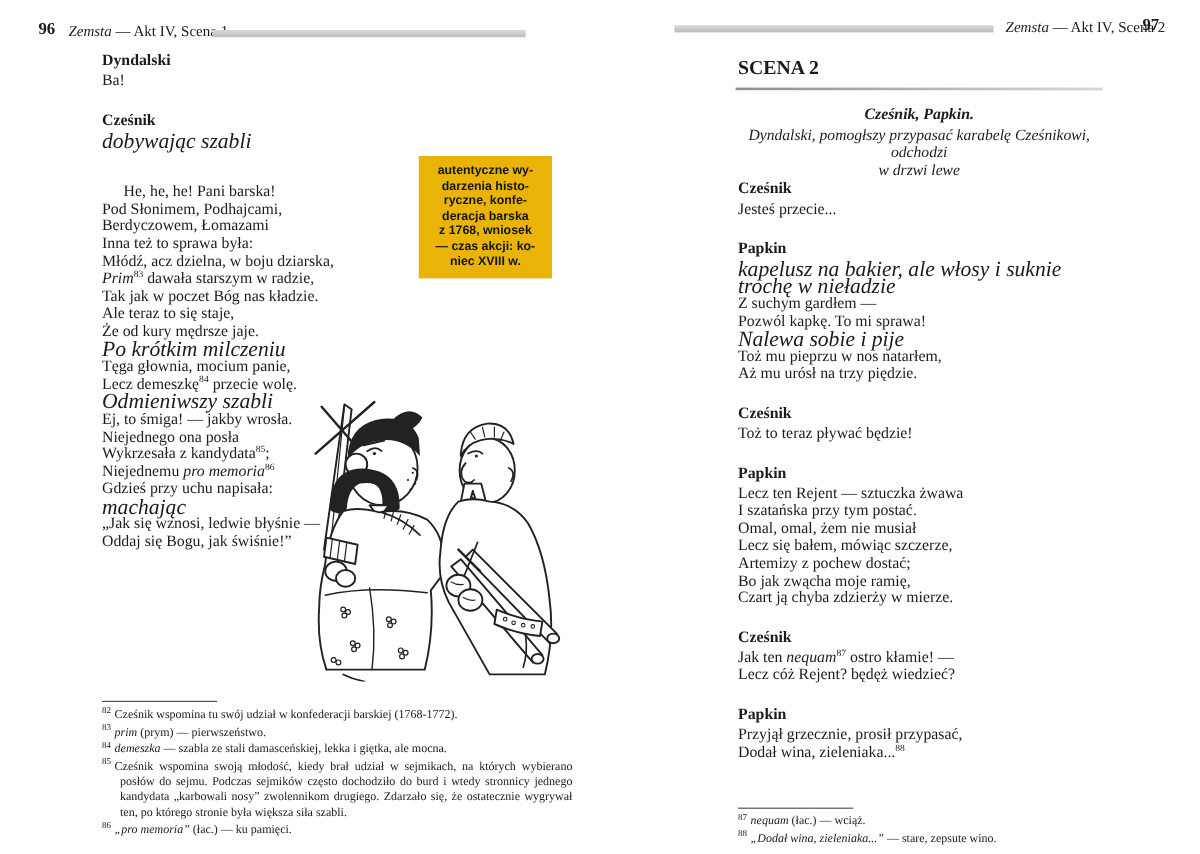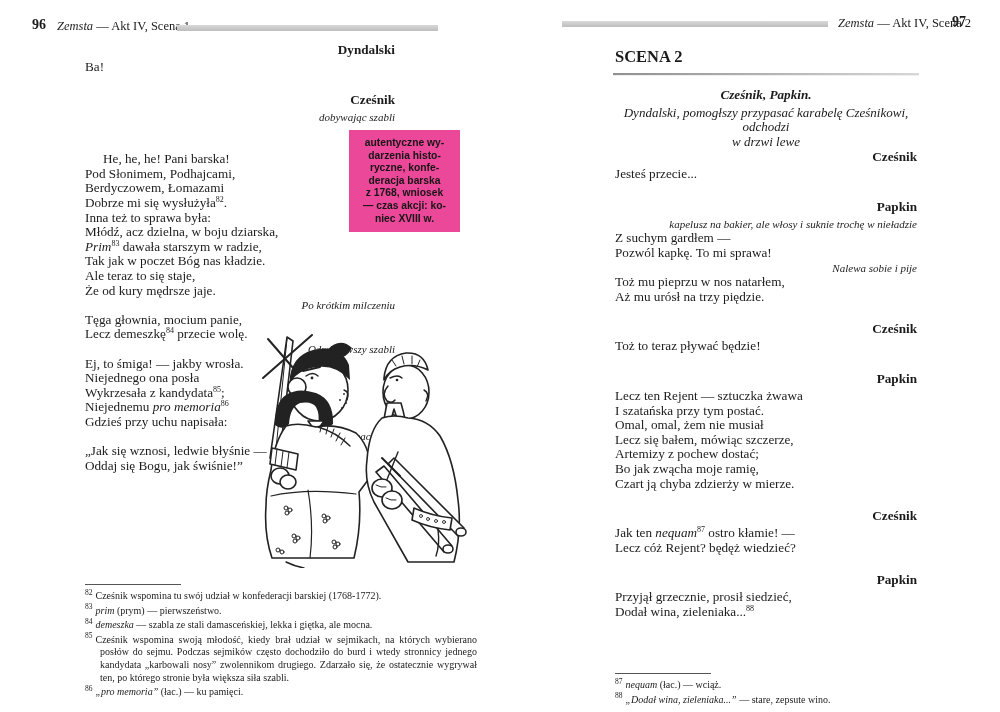--- a/index.html
+++ b/index.html
@@ -21,38 +21,38 @@
   #left-page .runhead{left:57px;top:19px;}
   #left-page .headbar{left:177px;top:25px;width:261px;}
   #right-page .headbar{left:62px;top:21px;width:266px;}
   #right-page .runhead{left:338px;top:16px;text-align:right;}
   #right-page .pagenum{left:452px;top:14px;}
 
   
   .content{position:absolute;}
   #left-page .content{left:85px;top:42px;width:310px;}
   #right-page .content{left:115px;top:46px;width:302px;}
-  .b-name{text-align:right;font-weight:bold;font-size:13.2px;line-height:15px;margin-top:17px;margin-bottom:3px;}
+  .b-name{text-align:left;font-weight:bold;font-size:13.2px;line-height:15px;margin-top:17px;margin-bottom:3px;}
   .blocks > .b-name:first-child{margin-top:0;}
-  .b-dir{text-align:right;font-style:italic;font-size:11px;line-height:14.6px;}
+  .b-dir{text-align:left;font-style:italic;font-size:18px;line-height:14.6px;}
   .b-line{font-size:13.2px;line-height:14.6px;}
   .b-line.indent{padding-left:18px;margin-top:28px;}
   .b-line .it{font-style:italic;}
   sup{font-size:8px;line-height:0;vertical-align:super;}
 
   
   .scene-heading{text-align:left;font-weight:bold;font-size:16.5px;line-height:18px;margin-top:2px;}
   .scene-rule{height:2px;margin:7px -2px 0 -2px;background:linear-gradient(to right,#8f8f8f,#d7d7d7);border-bottom:1px solid #efefef;}
   .cast{ text-align:center;font-weight:bold;font-style:italic;font-size:13.2px;margin-top:11px;line-height:15px;}
   .scene-dir{text-align:center;font-style:italic;font-size:13px;line-height:14.4px;margin-top:4px;white-space:pre-line;}
 
   
   .margin-note{
     position:absolute;left:349px;top:130px;width:111px;box-sizing:border-box;
-    background:#ec4899;padding:7px 1px;
+    background:#eab308;padding:7px 1px;
     font-family:"Liberation Sans", sans-serif;font-weight:bold;
     font-size:10.3px;line-height:12.6px;text-align:center;color:#151515;
     white-space:pre-line;
   }
 
   
   .illustration{position:absolute;left:256px;top:330px;width:214px;height:238px;}
 
   
   .footnotes{position:absolute;font-size:10px;line-height:12.6px;margin-top:32px;}
@@ -75,21 +75,20 @@
 
   <div class="content">
     <div class="blocks">
         <div class="b-name">Dyndalski</div>
         <div class="b-line"><span>Ba!</span></div>
         <div class="b-name">Cześnik</div>
         <div class="b-dir">dobywając szabli</div>
         <div class="b-line indent"><span>He, he, he! Pani barska!</span></div>
         <div class="b-line"><span>Pod Słonimem, Podhajcami,</span></div>
         <div class="b-line"><span>Berdyczowem, Łomazami</span></div>
-        <div class="b-line"><span>Dobrze mi się wysłużyła</span><sup>82</sup><span>.</span></div>
         <div class="b-line"><span>Inna też to sprawa była:</span></div>
         <div class="b-line"><span>Młódź, acz dzielna, w boju dziarska,</span></div>
         <div class="b-line"><span class="it">Prim</span><sup>83</sup><span> dawała starszym w radzie,</span></div>
         <div class="b-line"><span>Tak jak w poczet Bóg nas kładzie.</span></div>
         <div class="b-line"><span>Ale teraz to się staje,</span></div>
         <div class="b-line"><span>Że od kury mędrsze jaje.</span></div>
         <div class="b-dir">Po krótkim milczeniu</div>
         <div class="b-line"><span>Tęga głownia, mocium panie,</span></div>
         <div class="b-line"><span>Lecz demeszkę</span><sup>84</sup><span> przecie wolę.</span></div>
         <div class="b-dir">Odmieniwszy szabli</div>
@@ -269,21 +268,21 @@
         <div class="b-line"><span>I szatańska przy tym postać.</span></div>
         <div class="b-line"><span>Omal, omal, żem nie musiał</span></div>
         <div class="b-line"><span>Lecz się bałem, mówiąc szczerze,</span></div>
         <div class="b-line"><span>Artemizy z pochew dostać;</span></div>
         <div class="b-line"><span>Bo jak zwącha moje ramię,</span></div>
         <div class="b-line"><span>Czart ją chyba zdzierży w mierze.</span></div>
         <div class="b-name">Cześnik</div>
         <div class="b-line"><span>Jak ten </span><span class="it">nequam</span><sup>87</sup><span> ostro kłamie! —</span></div>
         <div class="b-line"><span>Lecz cóż Rejent? będęż wiedzieć?</span></div>
         <div class="b-name">Papkin</div>
-        <div class="b-line"><span>Przyjął grzecznie, prosił siedzieć,</span></div>
+        <div class="b-line"><span>Przyjął grzecznie, prosił przypasać,</span></div>
         <div class="b-line"><span>Dodał wina, zieleniaka...</span><sup>88</sup></div>
       </div>
   </div>
 
   <div class="footnotes">
     <hr class="fn-rule">
     <div>
         <div class="footnote"><sup>87</sup><span class="it">nequam</span><span> (łac.) — wciąż.</span></div>
         <div class="footnote"><sup>88</sup><span class="it">„Dodał wina, zieleniaka...”</span><span> — stare, zepsute wino.</span></div>
       </div>

